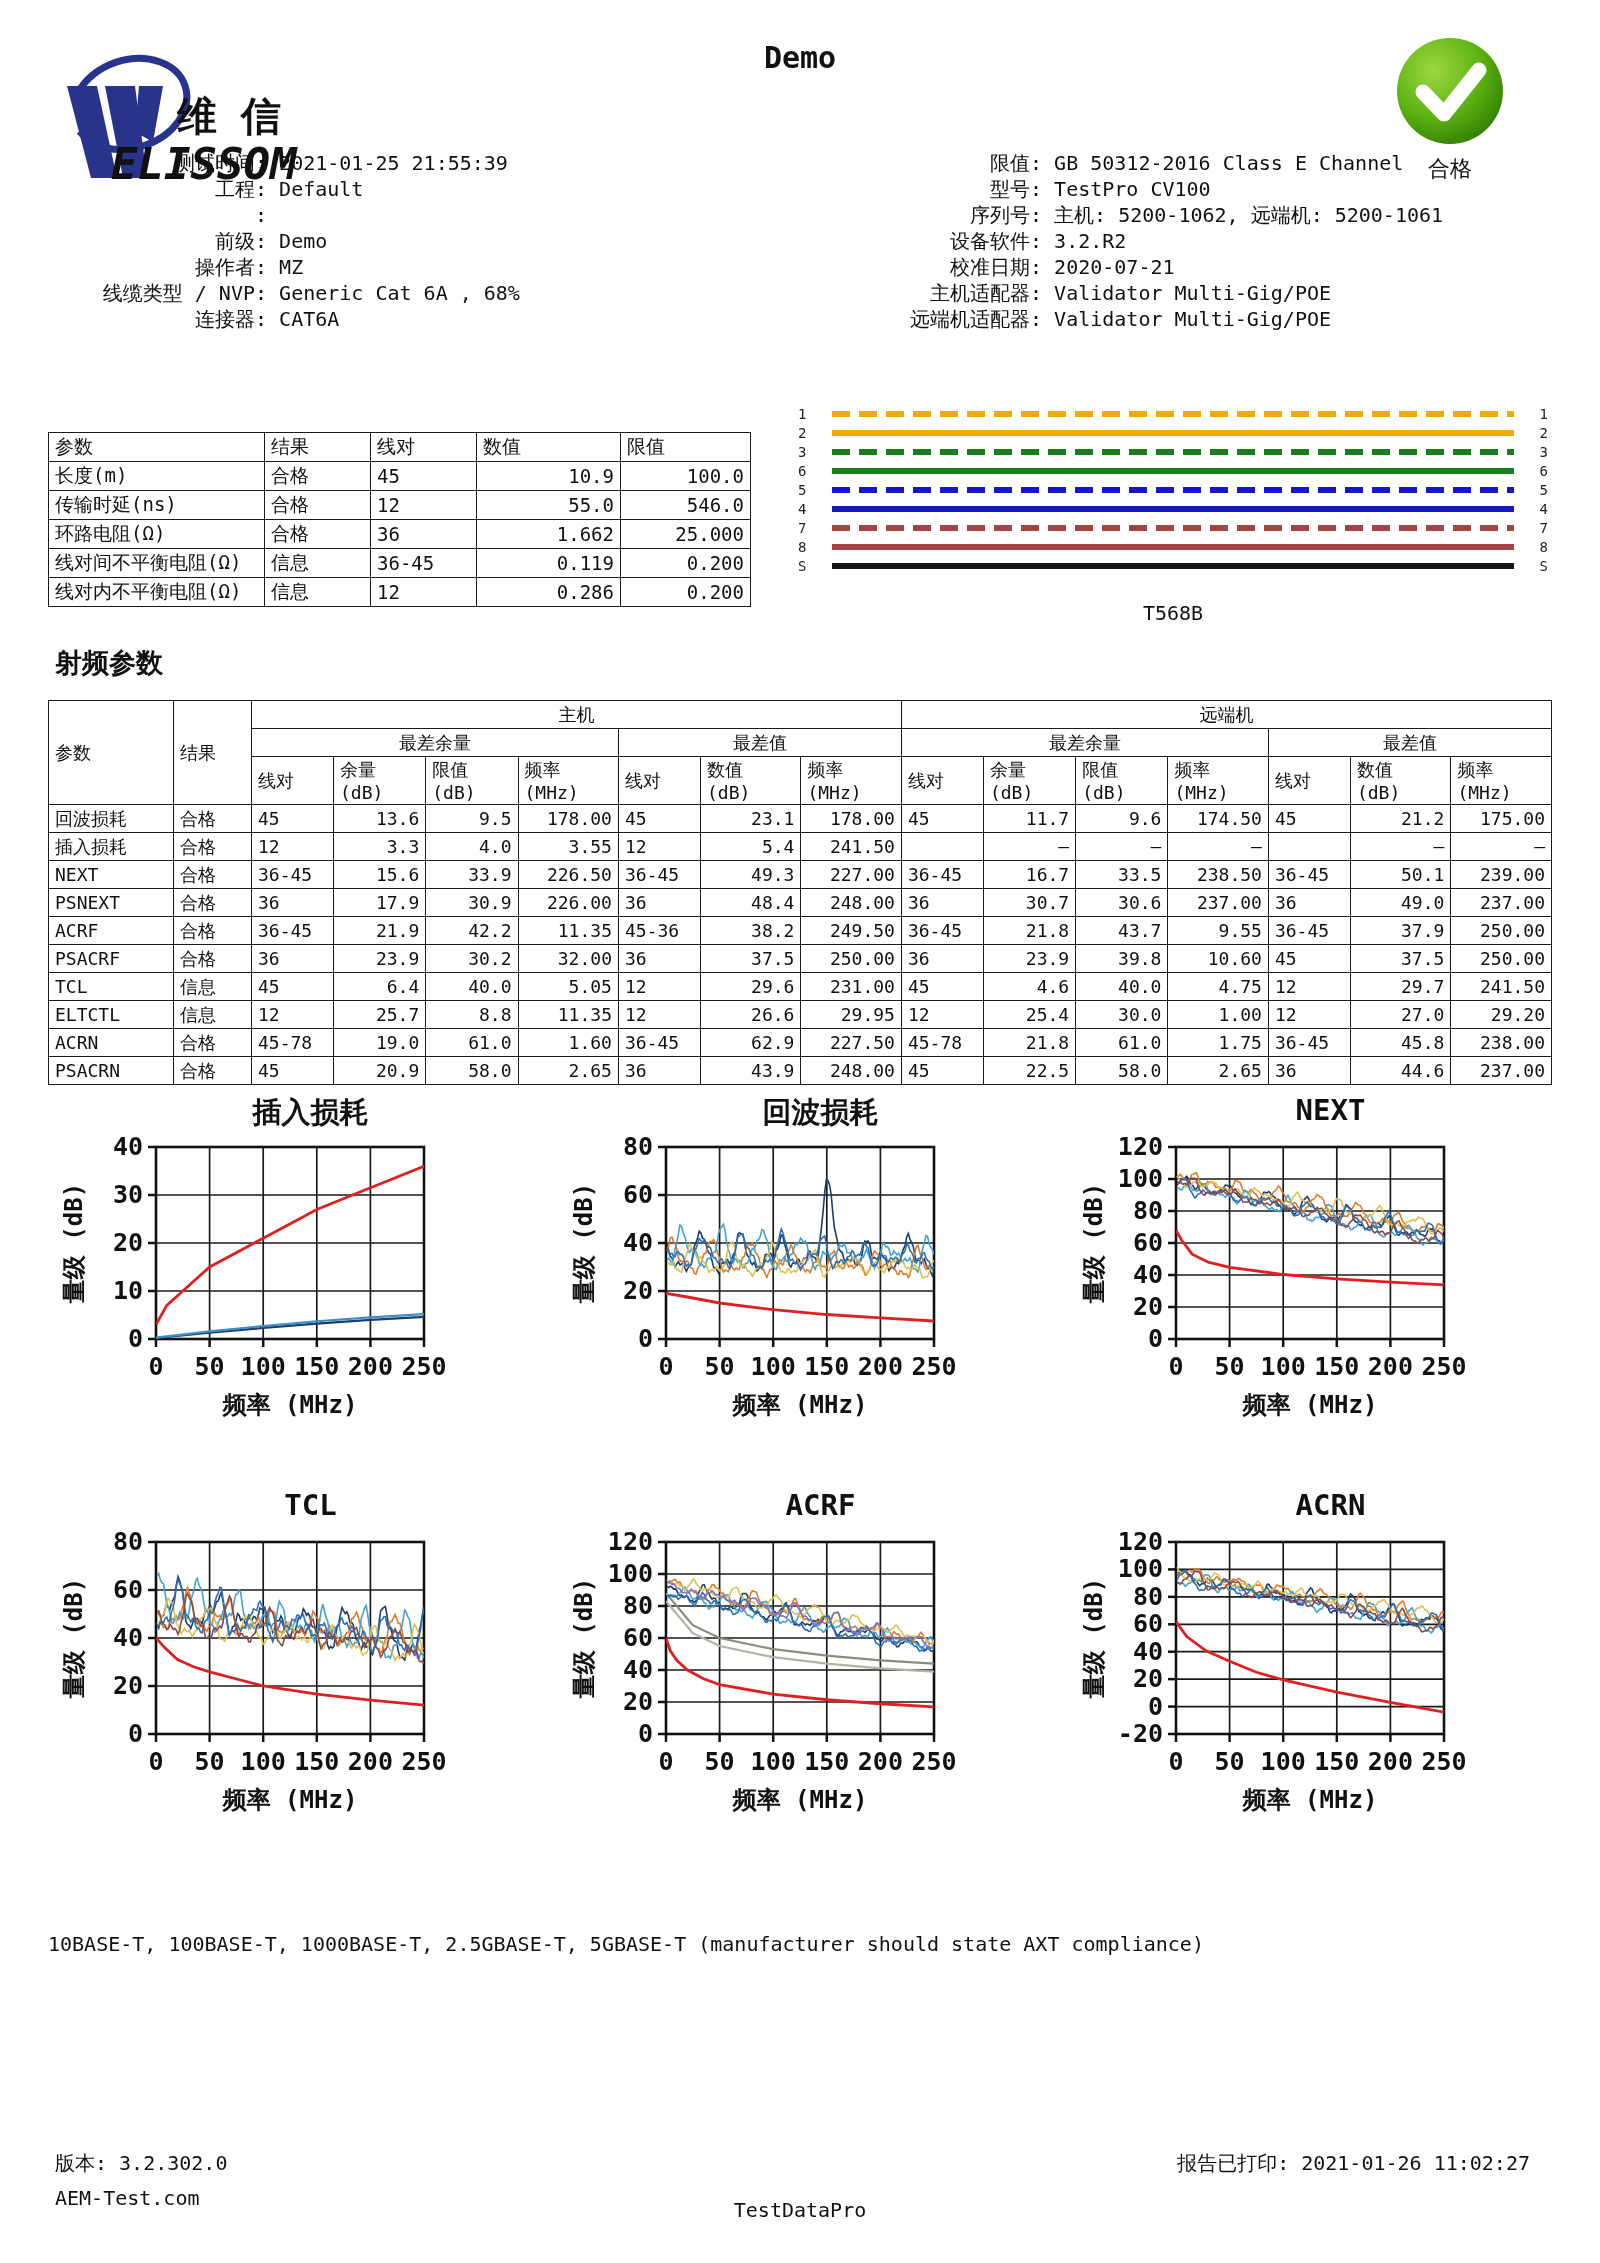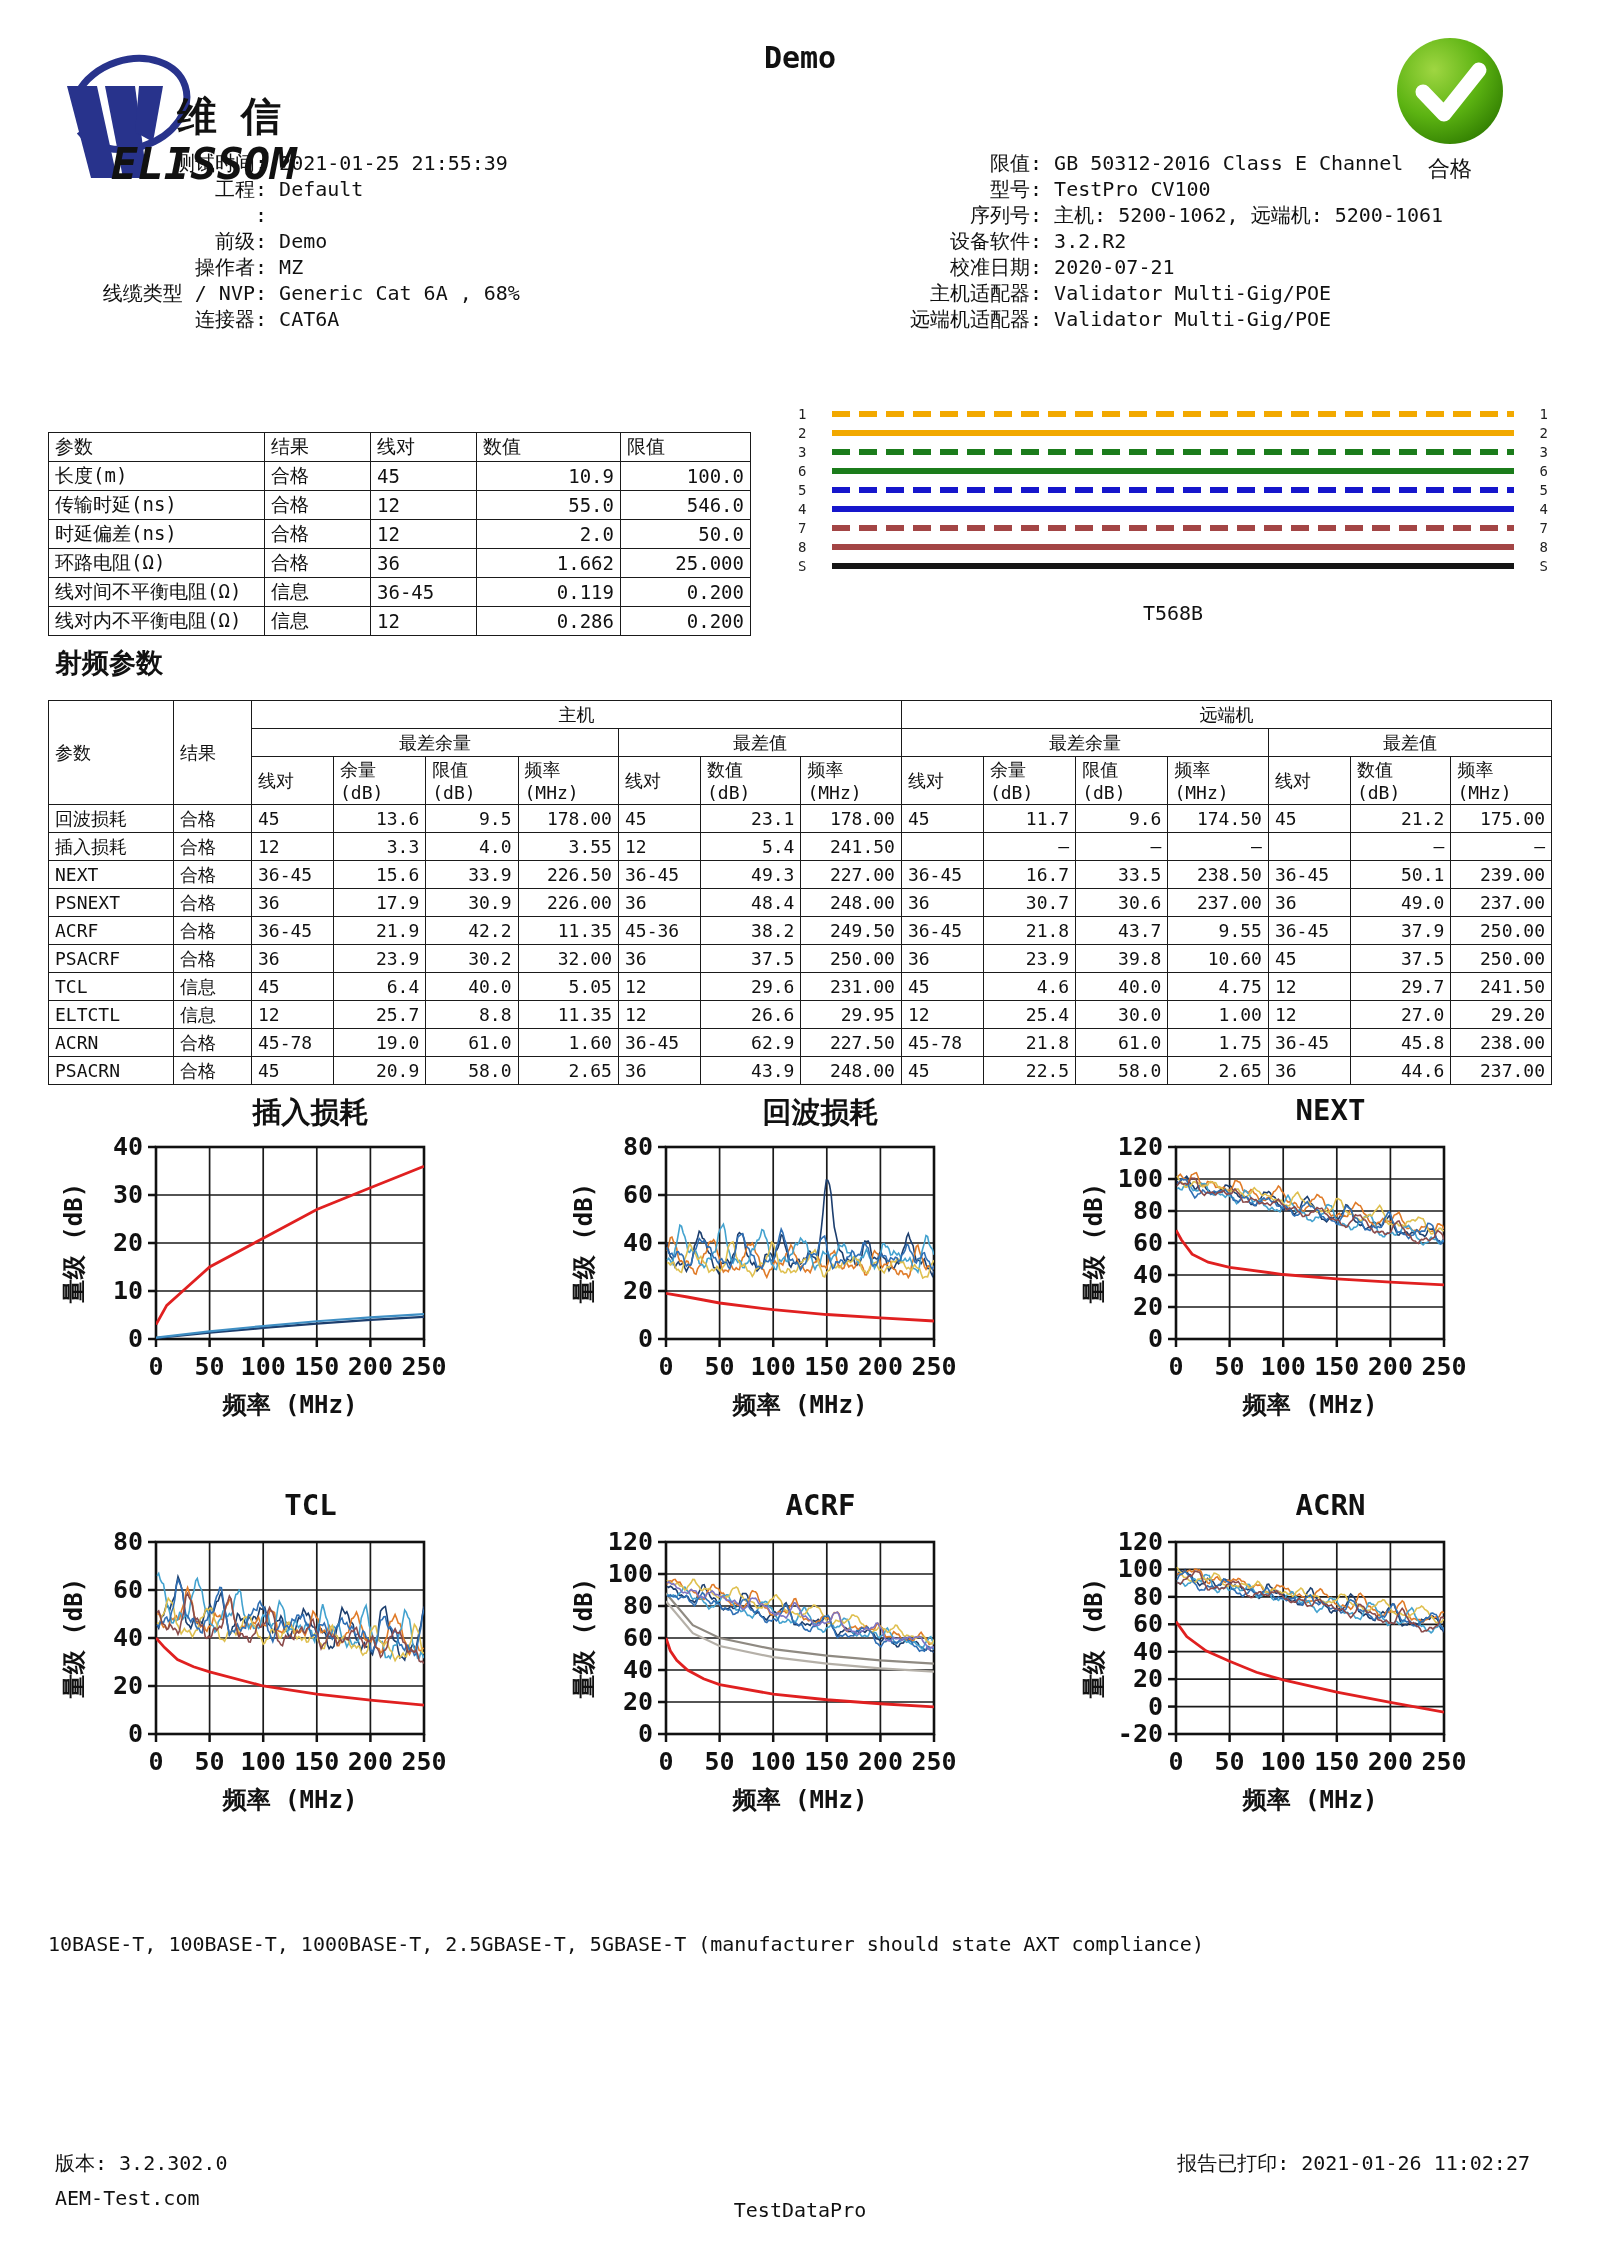--- a/index.html
+++ b/index.html
@@ -164,27 +164,20 @@
           <td>45</td>
           <td class="num">10.9</td>
           <td class="num">100.0</td>
         </tr>
         <tr>
           <td>传输时延(ns)</td>
           <td>合格</td>
           <td>12</td>
           <td class="num">55.0</td>
           <td class="num">546.0</td>
-        </tr>
-        <tr>
-          <td>时延偏差(ns)</td>
-          <td>合格</td>
-          <td>12</td>
-          <td class="num">2.0</td>
-          <td class="num">50.0</td>
         </tr>
         <tr>
           <td>环路电阻(Ω)</td>
           <td>合格</td>
           <td>36</td>
           <td class="num">1.662</td>
           <td class="num">25.000</td>
         </tr>
         <tr>
           <td>线对间不平衡电阻(Ω)</td>

